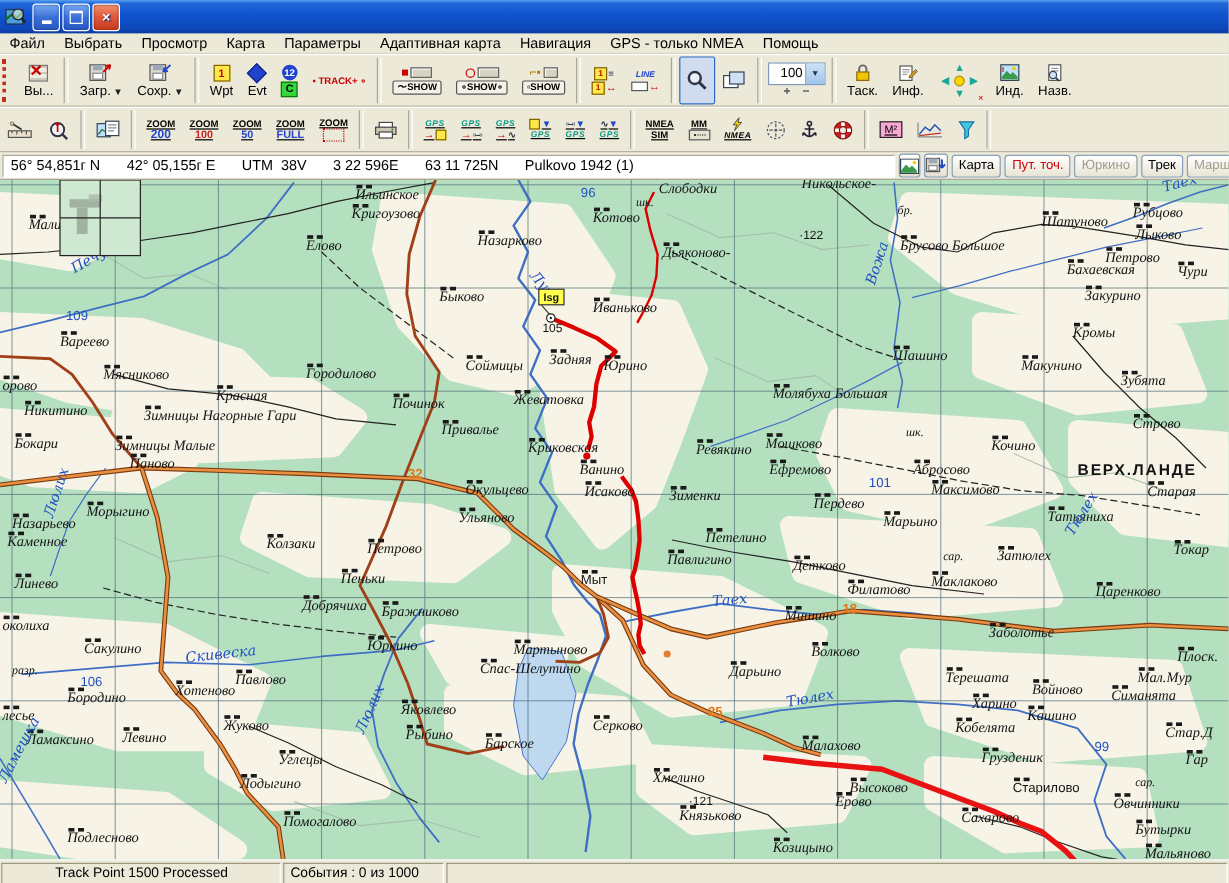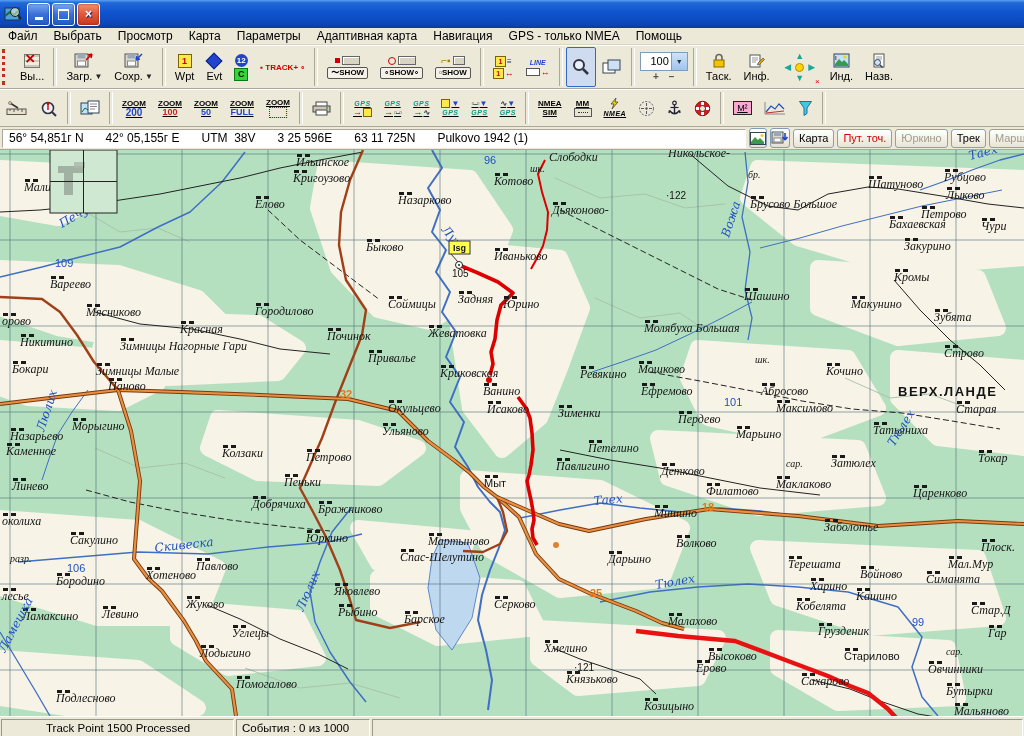--- a/index.html
+++ b/index.html
@@ -618,21 +618,21 @@
       </span>
     </div>
     <div class="tbsep"></div>
   </div>
 
 <div class="coordbar">
   <div class="coord-panel">
     <span class="cpx">56° 54,851г N</span>
     <span class="cpx">42° 05,155г E</span>
     <span class="cpx">UTM  38V</span>
-    <span class="cpx">3 25 596E</span>
+    <span class="cpx">3 22 596E</span>
     <span class="cpx">63 11 725N</span>
     <span>Pulkovo 1942 (1)</span>
   </div>
   <span class="cicon">
     <svg width="16" height="13" viewBox="0 0 16 13">
         <rect x="0.5" y="0.5" width="15" height="12" fill="#fff" stroke="#345"></rect>
         <path d="M1 10 l4 -5 3 3 2 -2 4 4 v2 h-13z" fill="#3a9a4a"></path>
         <circle cx="12" cy="3.5" r="1.5" fill="#f4d000"></circle>
       </svg>
   </span>

